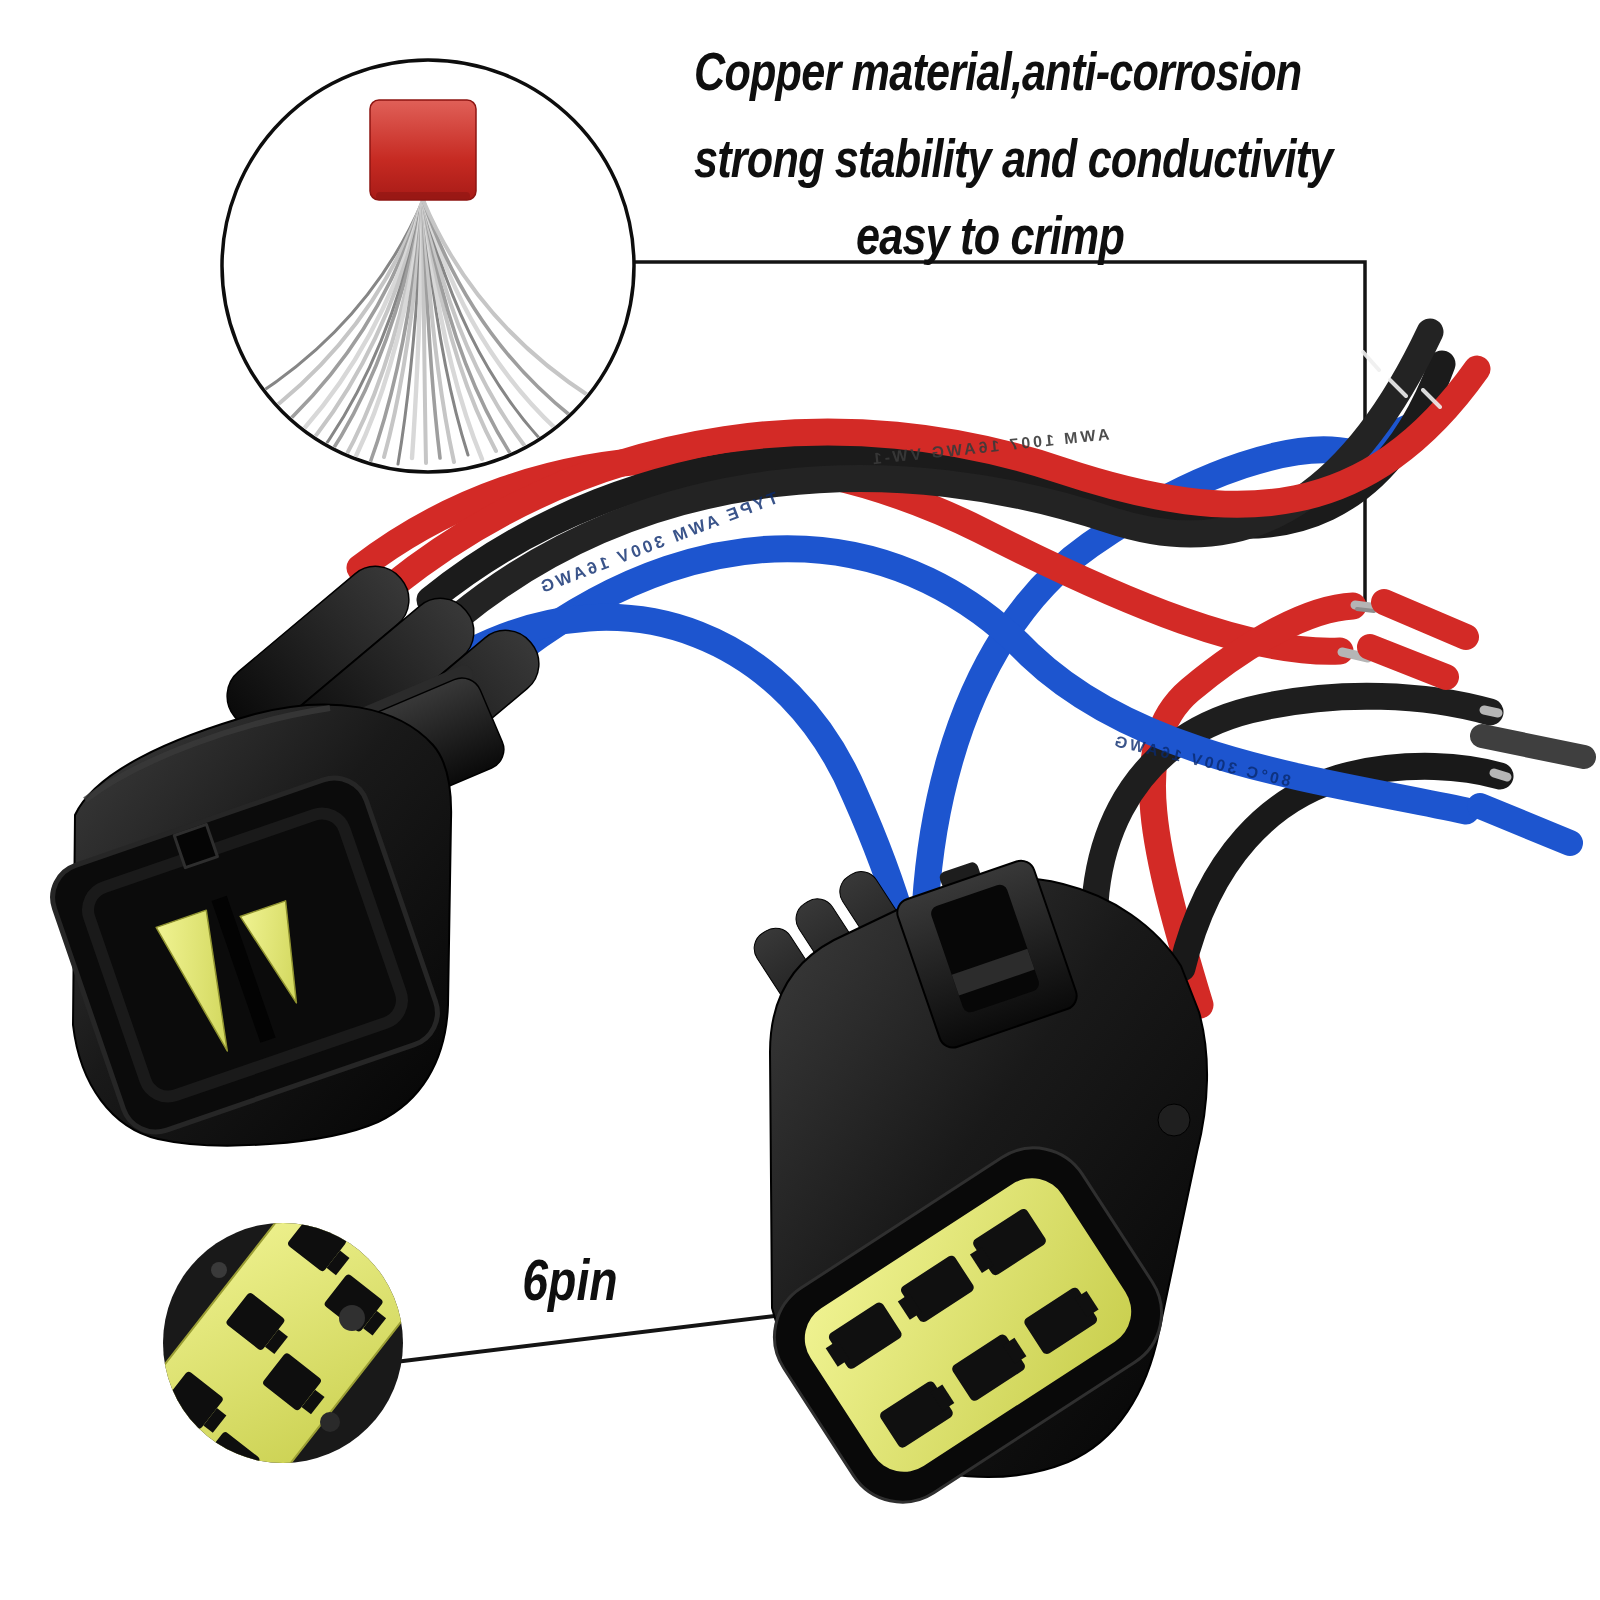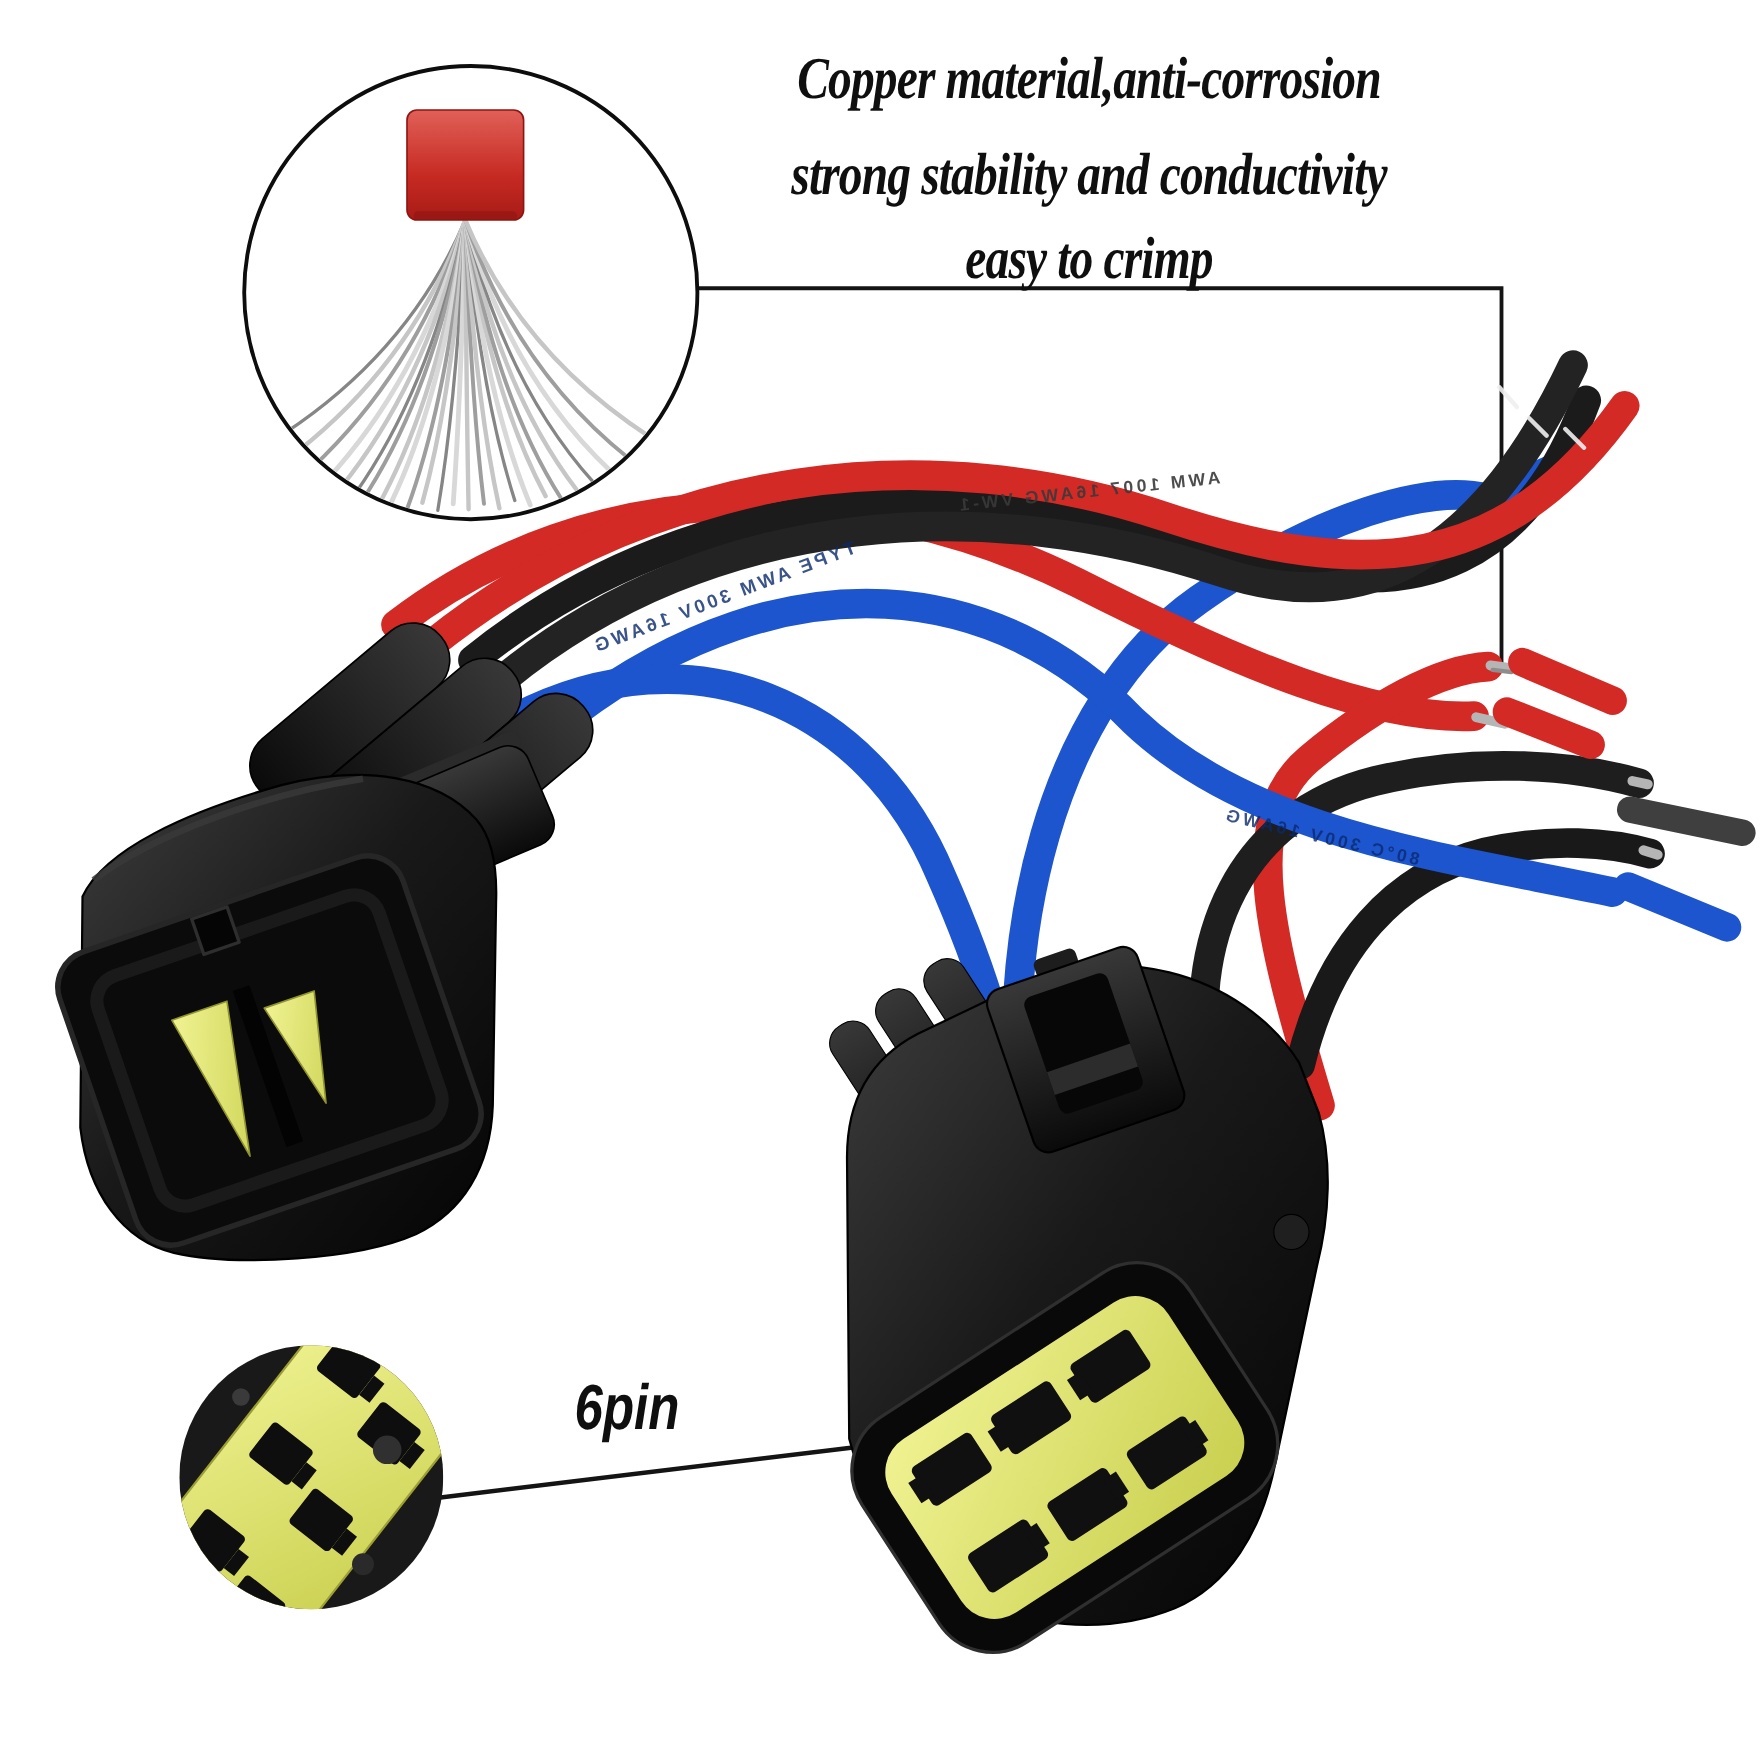--- a/index.html
+++ b/index.html
@@ -6,21 +6,21 @@
     --wire_red:#d32a26; --wire_blue:#1d55cf; --wire_black:#202020;
     --connector:#141414; --terminal_yellow:#dde06a; --strand_silver:#b5b5b5;
     --insulation_red:#c9302a; --line:#141414; --text:#0f0f0f; --bg:#ffffff;
   }
   html,body{margin:0;padding:0;}
   .canvas{
     position:relative; width:1600px; height:1600px; background:var(--bg);
     overflow:hidden; font-family:"Liberation Sans", sans-serif;
   }
   .art{position:absolute; left:0; top:0; width:1600px; height:1600px;}
-  .headline{position:absolute; left:620px; top:0; width:740px; height:300px; color:var(--text);font-family:Liberation Serif, serif;}
+  .headline{position:absolute; left:620px; top:0; width:740px; height:300px; color:var(--text);}
   .h-line{
     position:absolute; left:0; width:740px; text-align:center;
     font-weight:bold; font-style:italic; font-size:54px; letter-spacing:-1px;
     transform:scaleX(0.8); transform-origin:50% 50%; white-space:nowrap;
   }
   .h1{top:40px;} .h2{top:127px;} .h3{top:204px;}
   .pin-label{
     position:absolute; left:460px; top:1246px; width:220px; text-align:center;
     color:var(--text); font-weight:bold; font-style:italic; font-size:58px;
     transform:scaleX(0.8); transform-origin:50% 50%; white-space:nowrap;

